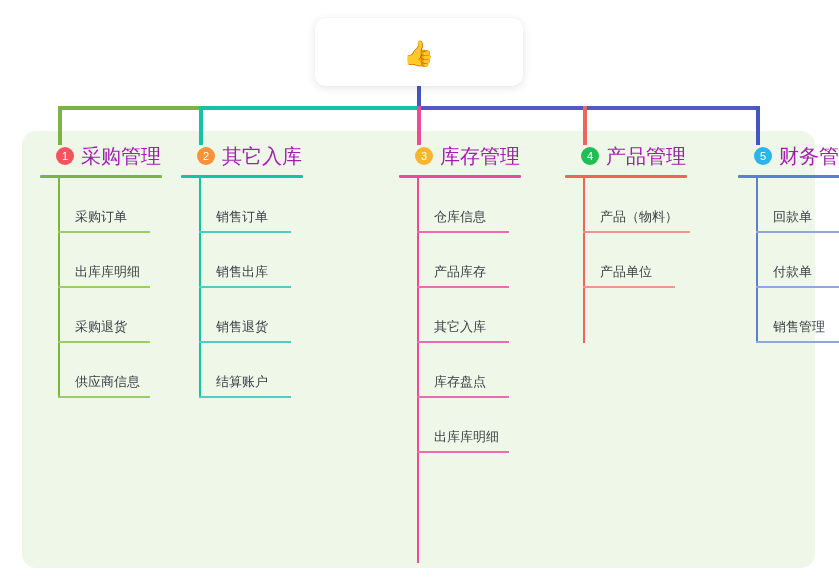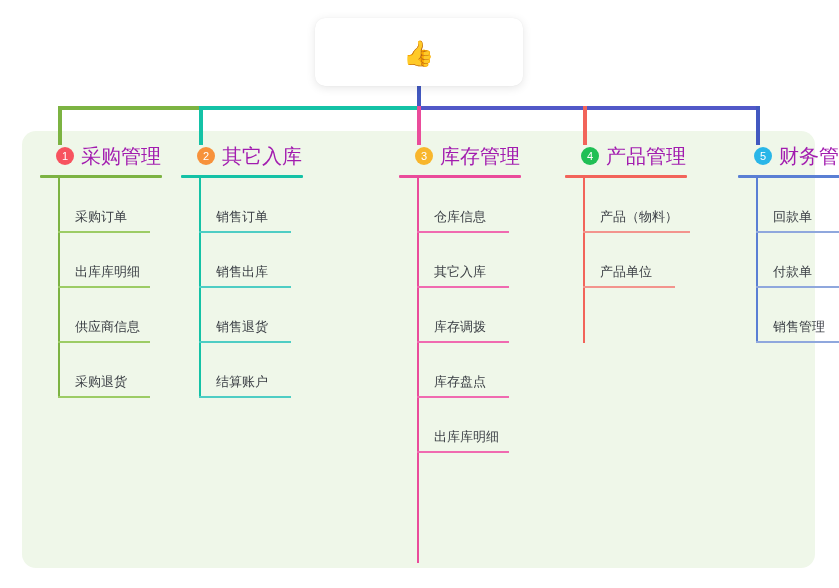--- a/index.html
+++ b/index.html
@@ -165,25 +165,25 @@
     <div class="spine" style="background: rgb(124, 179, 66); height: 220px;"></div>
   <div class="item">
         <span class="item-label">采购订单</span>
         <div class="item-rule" style="background: rgb(156, 204, 101);"></div>
       </div>
       <div class="item">
         <span class="item-label">出库库明细</span>
         <div class="item-rule" style="background: rgb(156, 204, 101);"></div>
       </div>
       <div class="item">
+        <span class="item-label">采购退货</span>
+        <div class="item-rule" style="background: rgb(156, 204, 101);"></div>
+      </div>
+      <div class="item">
         <span class="item-label">供应商信息</span>
-        <div class="item-rule" style="background: rgb(156, 204, 101);"></div>
-      </div>
-      <div class="item">
-        <span class="item-label">采购退货</span>
         <div class="item-rule" style="background: rgb(156, 204, 101);"></div>
       </div>
     </div>
 </div>
 
 <div class="column" id="col-1" style="left:181px;">
   <div class="col-head">
     <span class="badge" style="background: rgb(247, 146, 59);">2</span>
     <span class="col-title">其它入库</span>
   </div>
@@ -215,25 +215,25 @@
     <span class="col-title">库存管理</span>
   </div>
   <div class="col-rule" style="background: rgb(234, 76, 155);"></div>
   <div class="col-body">
     <div class="spine" style="background: rgb(234, 76, 155); height: 385px;"></div>
   <div class="item">
         <span class="item-label">仓库信息</span>
         <div class="item-rule" style="background: rgb(240, 106, 176);"></div>
       </div>
       <div class="item">
+        <span class="item-label">产品库存</span>
+        <div class="item-rule" style="background: rgb(240, 106, 176);"></div>
+      </div>
+      <div class="item">
         <span class="item-label">其它入库</span>
-        <div class="item-rule" style="background: rgb(240, 106, 176);"></div>
-      </div>
-      <div class="item">
-        <span class="item-label">库存调拨</span>
         <div class="item-rule" style="background: rgb(240, 106, 176);"></div>
       </div>
       <div class="item">
         <span class="item-label">库存盘点</span>
         <div class="item-rule" style="background: rgb(240, 106, 176);"></div>
       </div>
       <div class="item">
         <span class="item-label">出库库明细</span>
         <div class="item-rule" style="background: rgb(240, 106, 176);"></div>
       </div>

